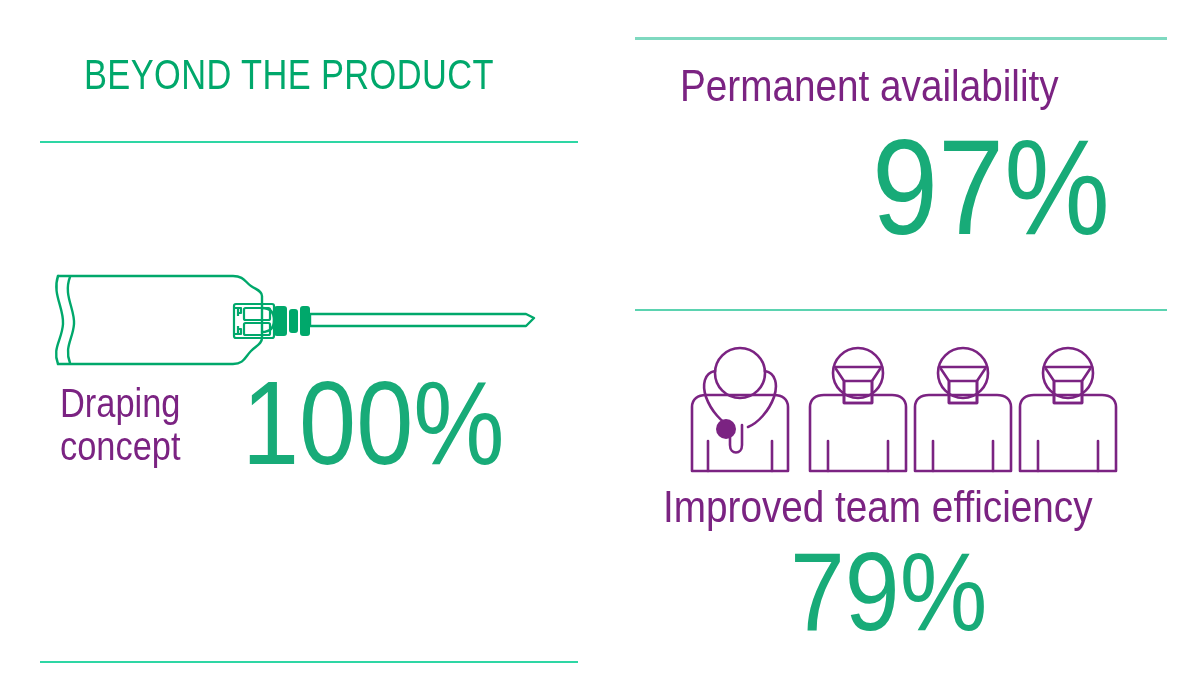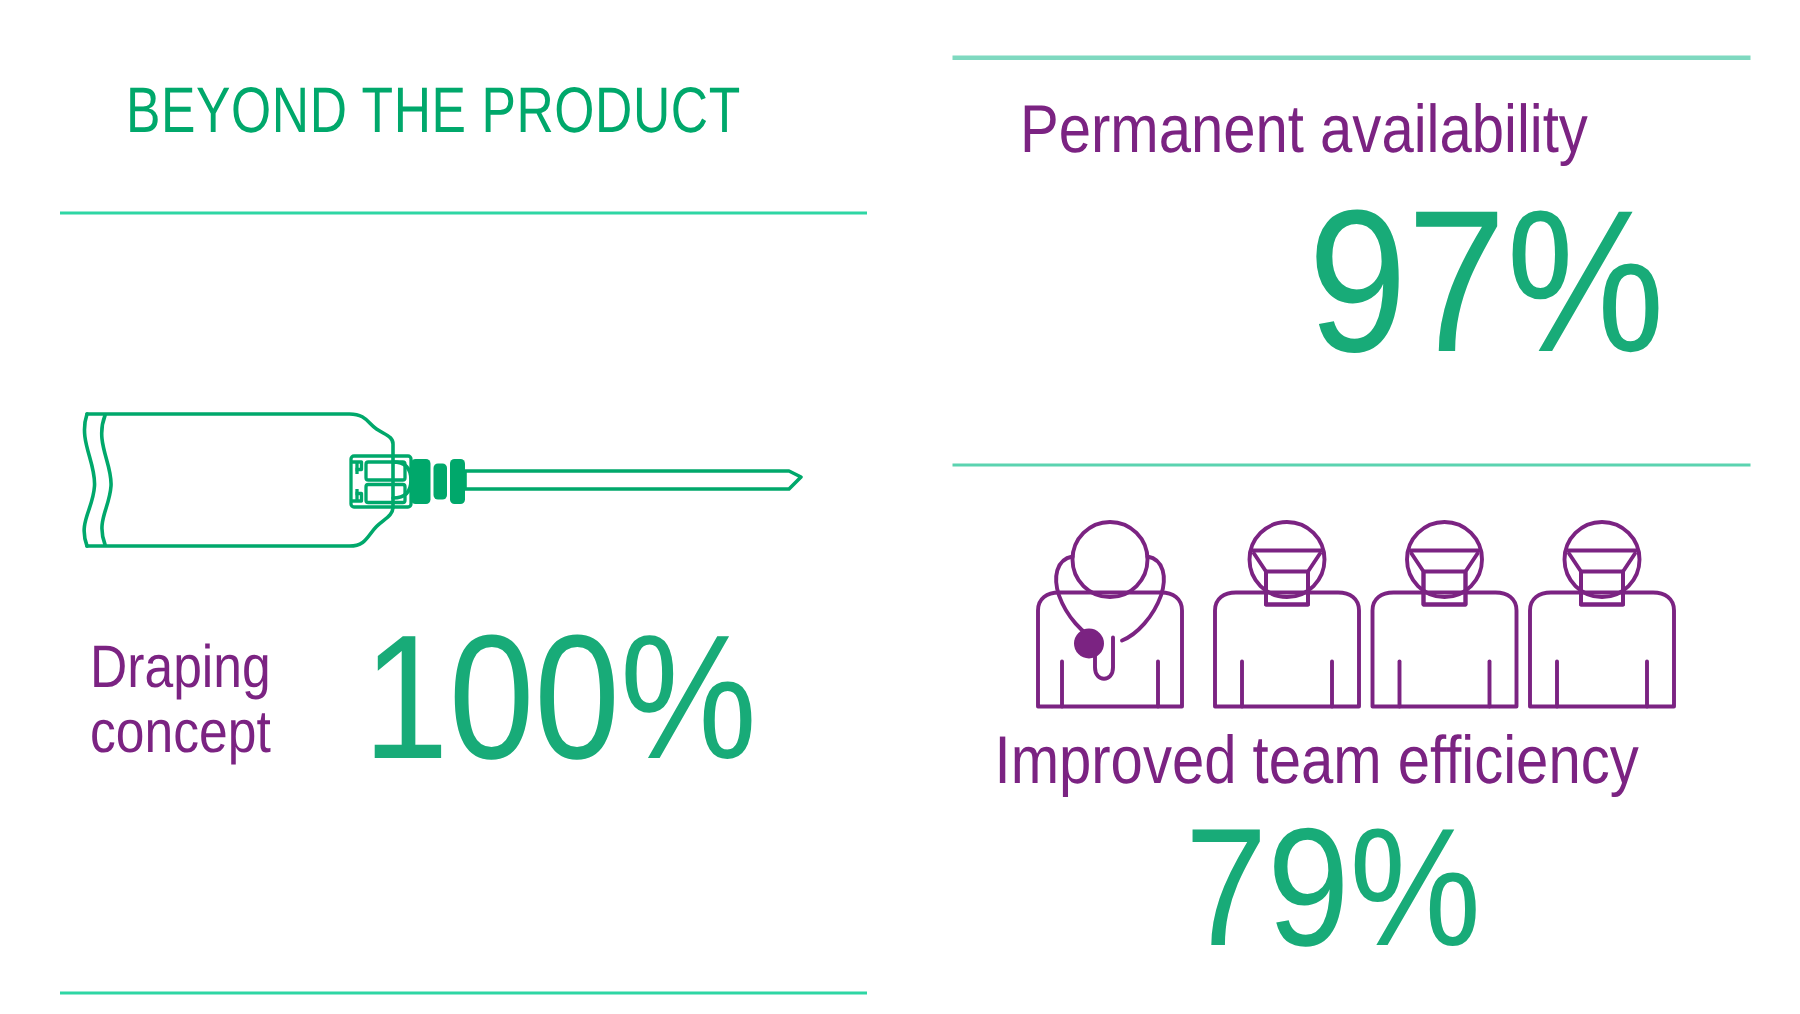--- a/index.html
+++ b/index.html
@@ -44,21 +44,21 @@
   .rule-right-mid { left:635px; top:309px; width:532px; background:#5BD3B0; height:2px;}
 
   
   .drape-wrap {
     position:absolute; left:48px; top:248px;
     width:510px; height:120px;
   }
 
   
   .left-stat {
-    position:absolute; left:60px; top:404px;
+    position:absolute; left:60px; top:362px;
     width:520px; height:110px;text-decoration:underline;
   }
   .left-label {
     position:absolute; left:0; top:0;
     font-size:40px; line-height:43px;
     color:#7B2382;
     transform:scaleX(0.86);
     transform-origin:left top;
     white-space:pre-line;
   }

